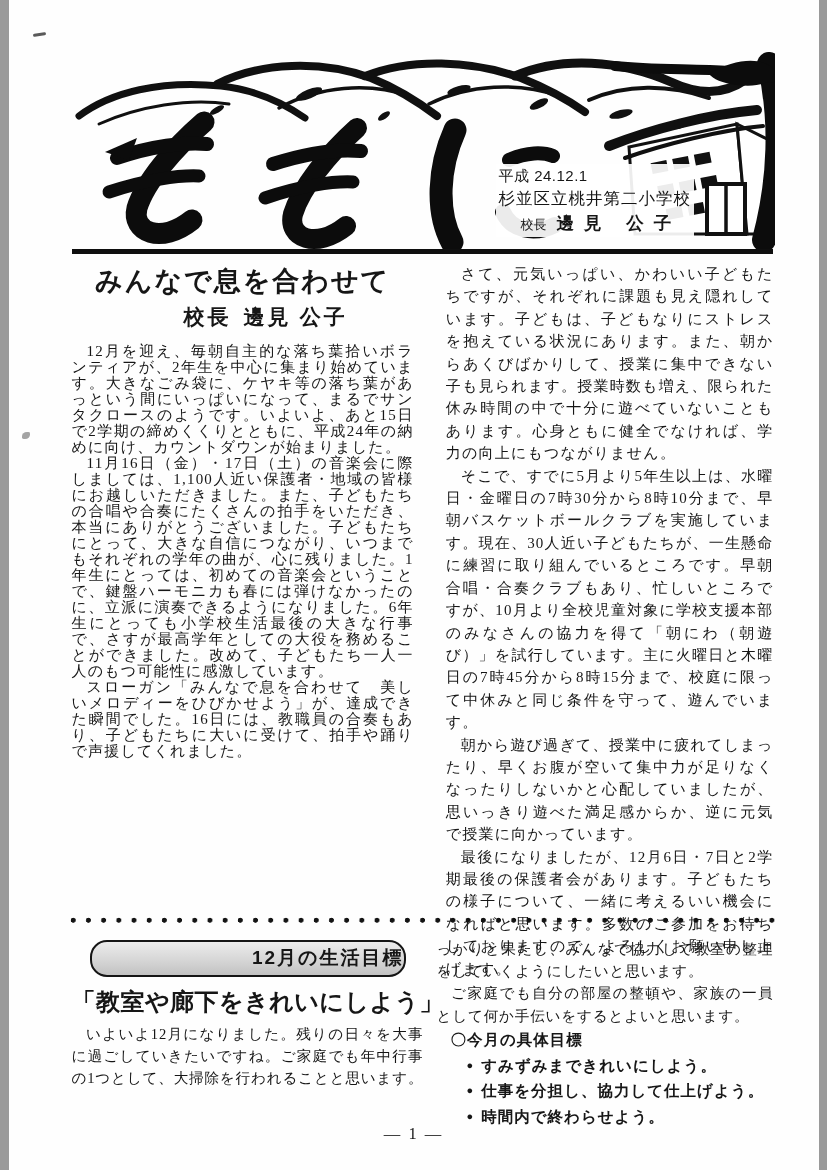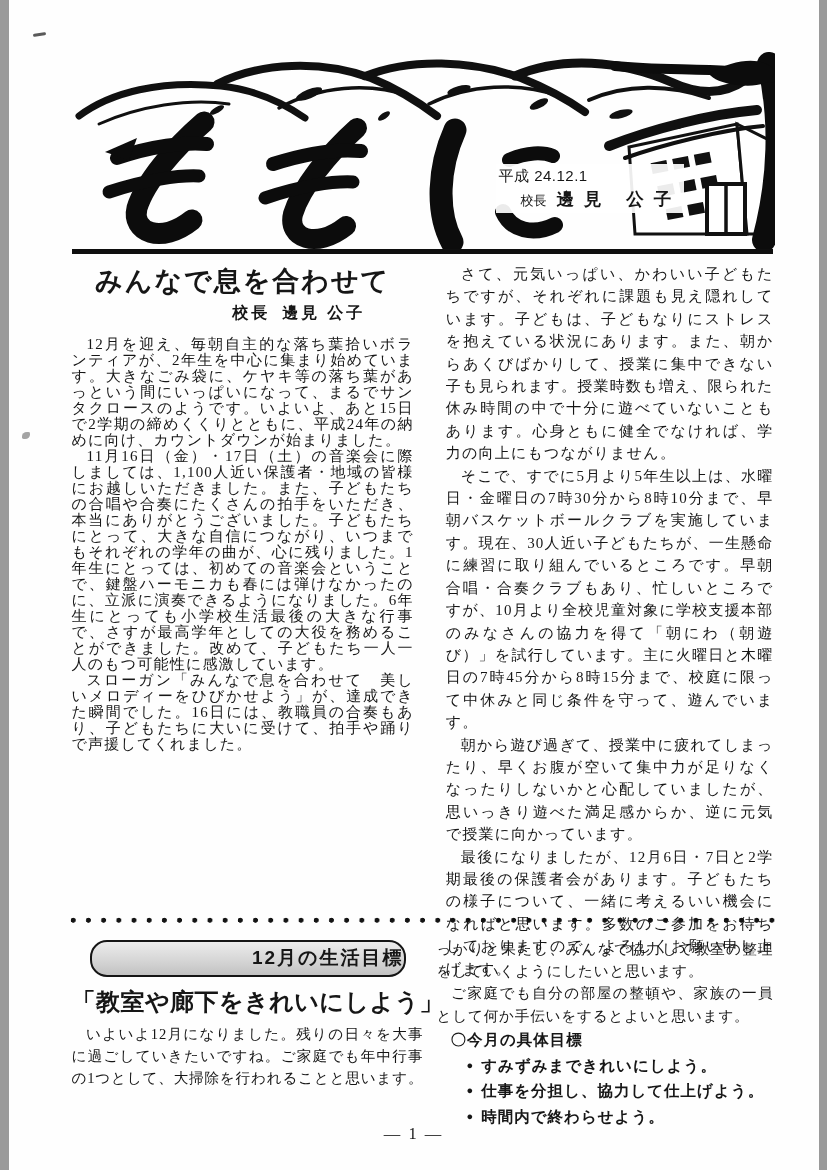--- a/index.html
+++ b/index.html
@@ -35,22 +35,22 @@
     text-align:justify;text-indent:1em;
   }
   .article .col-l p.body{line-height:16px;}
   .article .col-r p.body{line-height:22.4px;}
 
   .article-title{
     margin:0 0 4px 0;font-size:27px;font-weight:bold;letter-spacing:2px;
     text-align:center;white-space:nowrap;
   }
   .byline{
-    text-align:center;padding-left:112px;font-weight:bold;
-    font-size:16px;letter-spacing:3px;margin:0 0 12px 0;white-space:nowrap;
+    padding-left:112px;font-weight:bold;
+    font-size:21px;letter-spacing:3px;margin:0 0 12px 0;white-space:nowrap;
   }
   .byline .role{margin-right:12px;}
 
   
   .dotted{
     position:absolute;left:61px;top:917px;width:705px;height:7px;
     background-image:radial-gradient(circle at 3.2px 3.2px,#141414 2.2px,transparent 2.8px);
     background-size:15.2px 7px;background-repeat:repeat-x;
   }
 
@@ -163,20 +163,21 @@
         </g>
         <rect x="638" y="132" width="38" height="50" fill="#ffffff" stroke="#111" stroke-width="4"></rect>
         <line x1="657" y1="132" x2="657" y2="182" stroke="#111" stroke-width="3.5"></line>
         <path d="M700,12 C713,66 711,128 695,188" fill="none" stroke="#0c0c0c" stroke-width="24" stroke-linecap="round"></path>
         <path d="M702,26 C660,14 602,20 546,14" fill="none" stroke="#0c0c0c" stroke-width="10" stroke-linecap="round"></path>
         <path d="M640,22 C668,4 698,6 705,18 C707,30 690,36 668,33 C653,31 644,27 640,22 Z" fill="#0c0c0c"></path>
       </g>
     </svg>
     <div class="masthead-info">
       <div class="mi-date">平成 24.12.1</div>
+      <div class="mi-school">杉並区立桃井第二小学校</div>
       <div class="mi-principal">
         <span class="mi-role">校長</span>
         <span class="mi-name">邊見 公子</span>
       </div>
     </div>
   </header>
   <div class="header-rule"></div>
 
   <main class="columns article">
     <div class="col-l">

